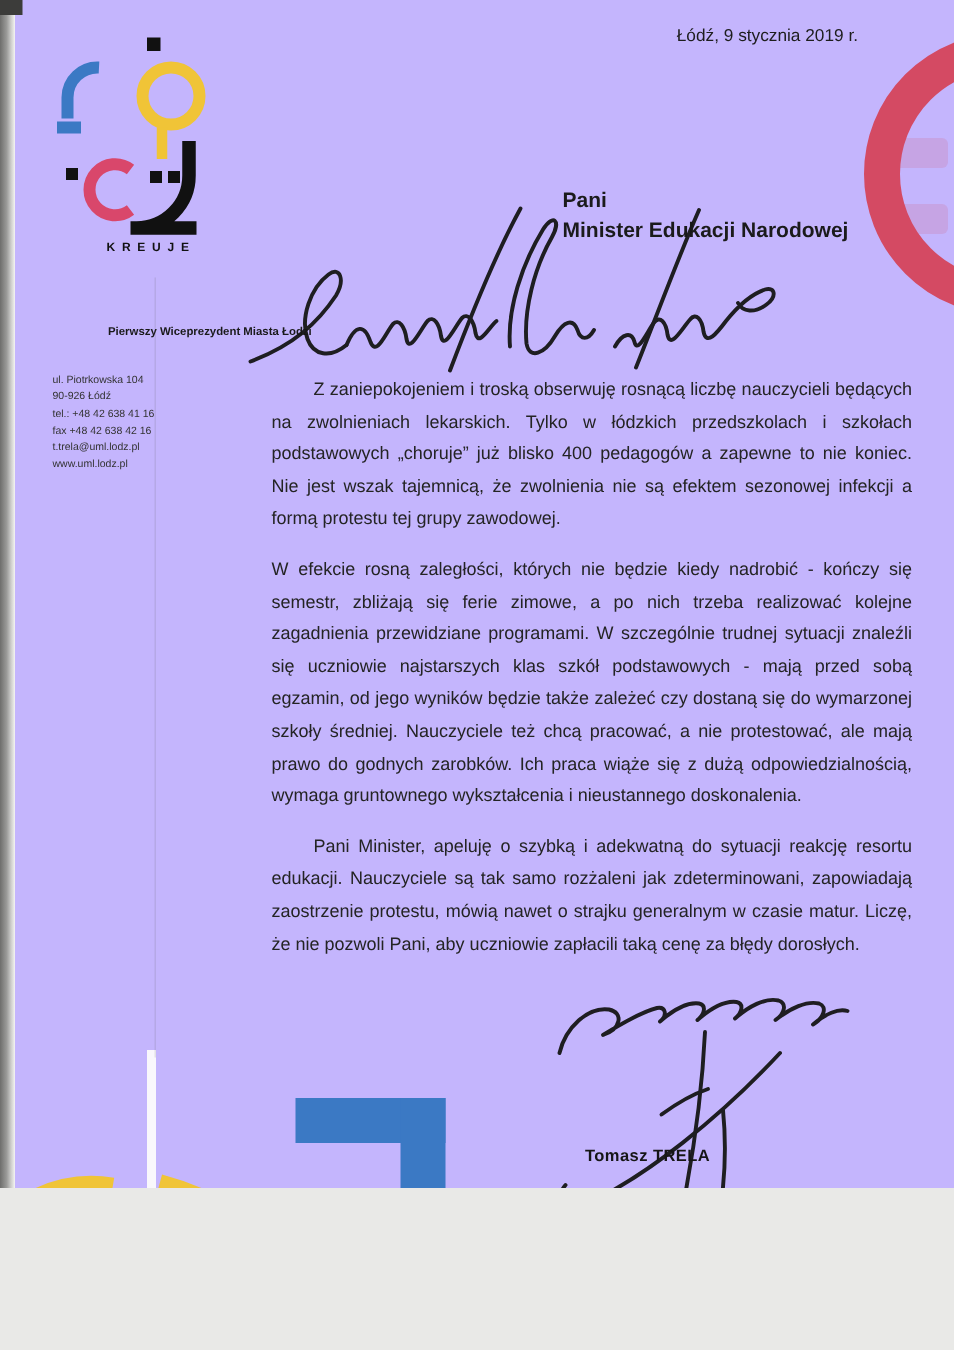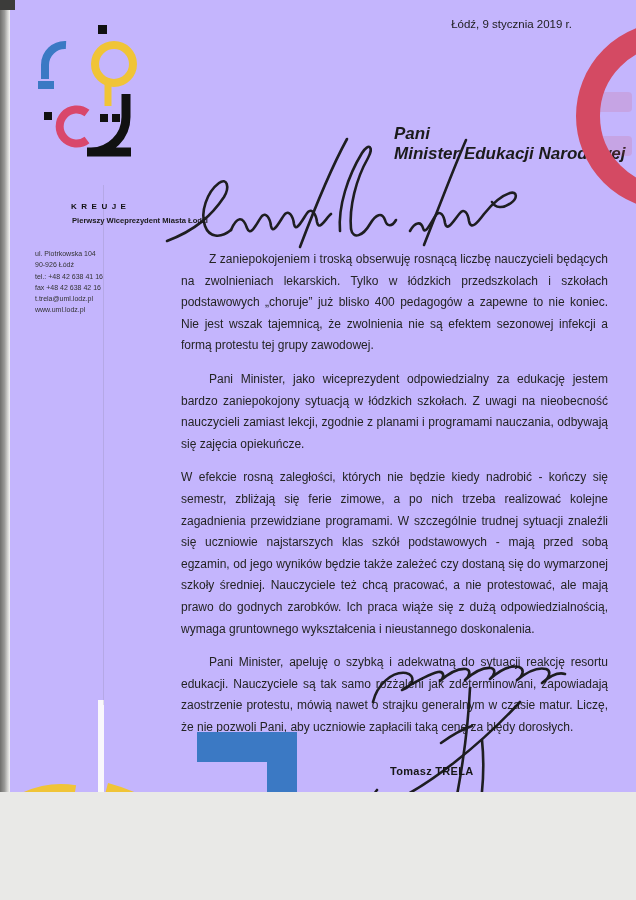--- a/index.html
+++ b/index.html
@@ -29,21 +29,21 @@
     position:absolute;left:98px;top:700px;width:6px;height:200px;
     background:rgba(253,253,252,.92);z-index:6;
   }
   
   .date-line{
     position:absolute;top:18px;right:80px;font-size:11.5px;color:#1d1d1d;
   }
   .logo{position:absolute;left:36px;top:22px;width:110px;height:150px;}
   .logo-caption{
     position:absolute;left:71px;top:160px;font-size:8px;font-weight:bold;
-    letter-spacing:4.5px;color:#111;margin-top:42px;
+    letter-spacing:4.5px;color:#111;
   }
   
   .red-ring{
     position:absolute;left:576px;top:22px;width:140px;height:140px;
     border:24px solid #d44a63;border-radius:50%;z-index:2;
   }
   .bleed-spot{
     position:absolute;width:38px;height:20px;border-radius:4px;
     background:rgba(212,74,99,.16);z-index:1;
   }
@@ -54,22 +54,22 @@
     position:absolute;left:36px;top:216px;width:150px;
     font-size:7.6px;font-weight:bold;color:#1a1a1a;margin-left:36px;
   }
   .sender-address{
     position:absolute;left:35px;top:248px;width:140px;
     font-size:7px;line-height:11.3px;color:#333;
   }
   .sender-address span{display:block;}
   
   .recipient{
-    position:absolute;left:394px;top:124px;font-size:17px;font-weight:bold;
-    line-height:19.5px;color:#1b1b1b;font-style:italic;
+    position:absolute;left:375px;top:124px;font-size:14px;font-weight:bold;
+    line-height:19.5px;color:#1b1b1b;
   }
   .recipient div{display:block;}
   
   .letter-body{
     position:absolute;left:169px;top:237px;width:451px;
     font-size:12px;line-height:21.6px;text-align:justify;color:#242424;
   }
   .letter-body p{margin:12px;}
   .letter-body p.indent{text-indent:28px;}
   
@@ -134,21 +134,20 @@
     <span>www.uml.lodz.pl</span>
   </div>
 
   <div class="recipient">
     <div>Pani</div>
     <div>Minister Edukacji Narodowej</div>
   </div>
 
   <div class="letter-body">
     <p class="indent">Z zaniepokojeniem i troską obserwuję rosnącą liczbę nauczycieli będących na zwolnieniach lekarskich. Tylko w łódzkich przedszkolach i szkołach podstawowych „choruje” już blisko 400 pedagogów a zapewne to nie koniec. Nie jest wszak tajemnicą, że zwolnienia nie są efektem sezonowej infekcji a formą protestu tej grupy zawodowej.</p>
-    <p class="indent">Pani Minister, jako wiceprezydent odpowiedzialny za edukację jestem bardzo zaniepokojony sytuacją w łódzkich szkołach. Z uwagi na nieobecność nauczycieli zamiast lekcji, zgodnie z planami i programami nauczania, odbywają się zajęcia opiekuńcze.</p>
     <p>W efekcie rosną zaległości, których nie będzie kiedy nadrobić - kończy się semestr, zbliżają się ferie zimowe, a po nich trzeba realizować kolejne zagadnienia przewidziane programami. W szczególnie trudnej sytuacji znaleźli się uczniowie najstarszych klas szkół podstawowych - mają przed sobą egzamin, od jego wyników będzie także zależeć czy dostaną się do wymarzonej szkoły średniej. Nauczyciele też chcą pracować, a nie protestować, ale mają prawo do godnych zarobków. Ich praca wiąże się z dużą odpowiedzialnością, wymaga gruntownego wykształcenia i nieustannego doskonalenia.</p>
     <p class="indent">Pani Minister, apeluję o szybką i adekwatną do sytuacji reakcję resortu edukacji. Nauczyciele są tak samo rozżaleni jak zdeterminowani, zapowiadają zaostrzenie protestu, mówią nawet o strajku generalnym w czasie matur. Liczę, że nie pozwoli Pani, aby uczniowie zapłacili taką cenę za błędy dorosłych.</p>
   </div>
 
   <div class="signer-name">Tomasz TRELA</div>
 
   <svg class="ink" width="636" height="900" viewBox="0 0 636 900" aria-hidden="true">
     <g fill="none" stroke="#161616" stroke-width="2.6" stroke-linecap="round" stroke-linejoin="round" opacity="0.95">
 
       <g>

